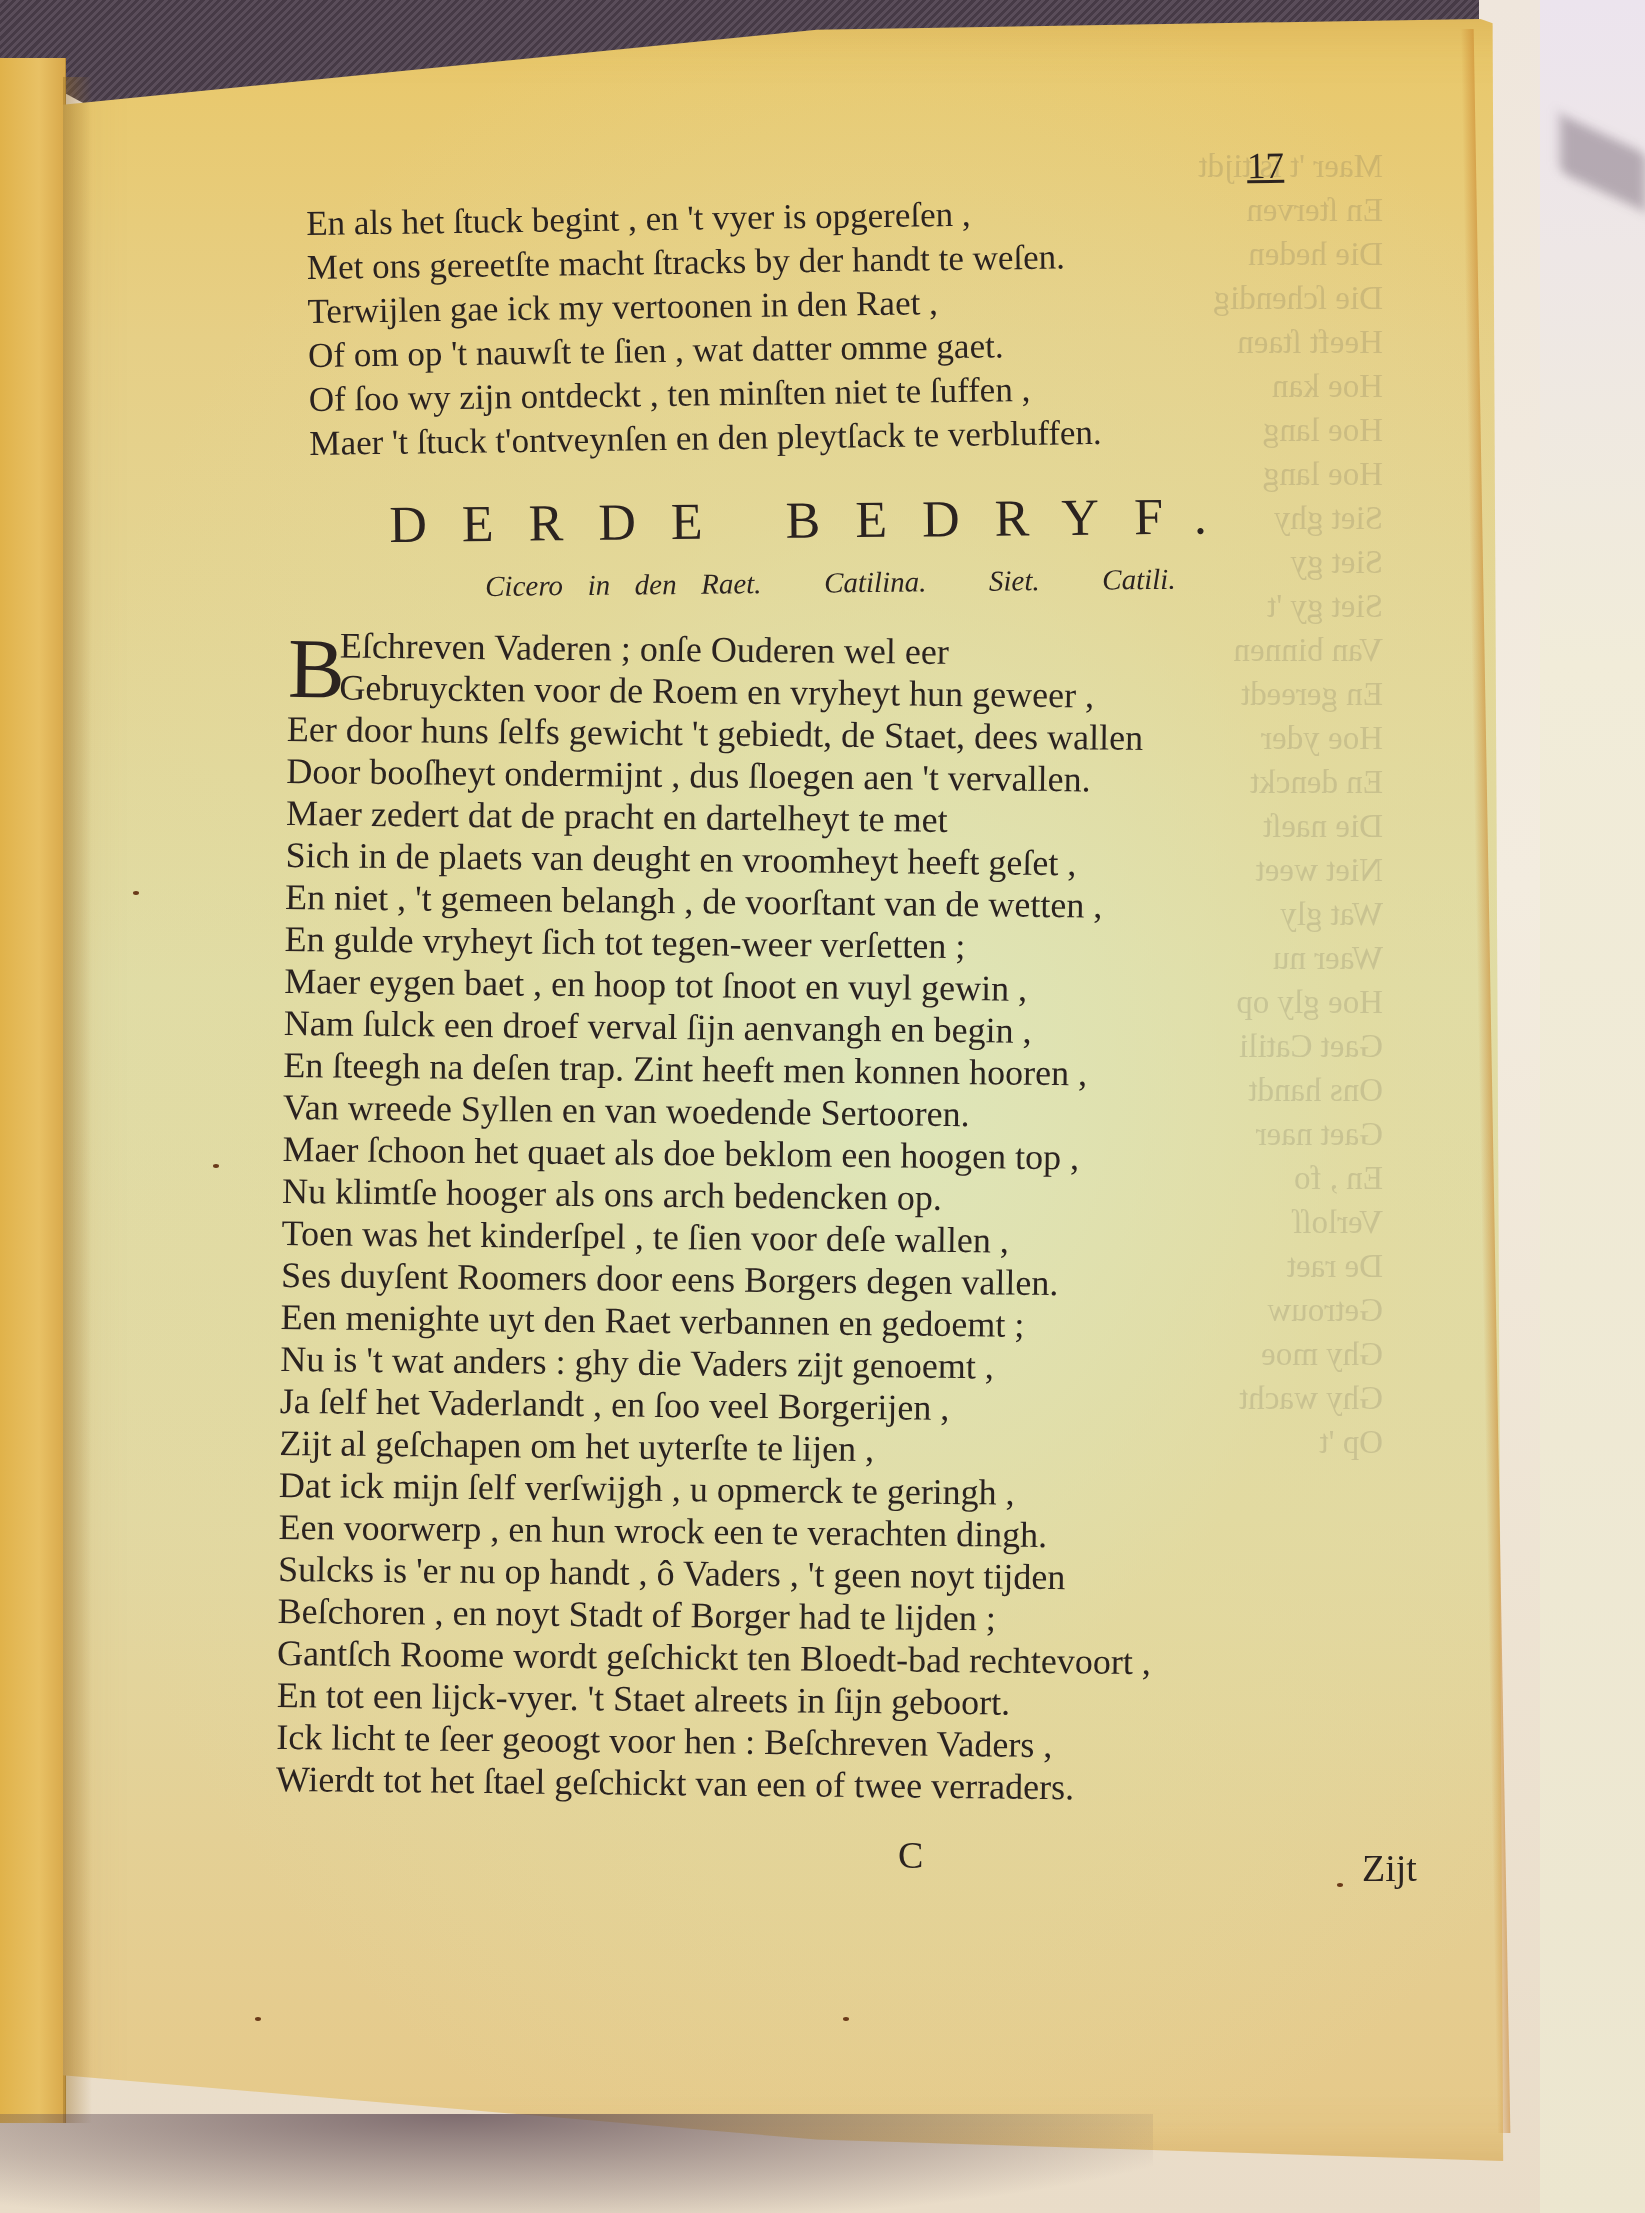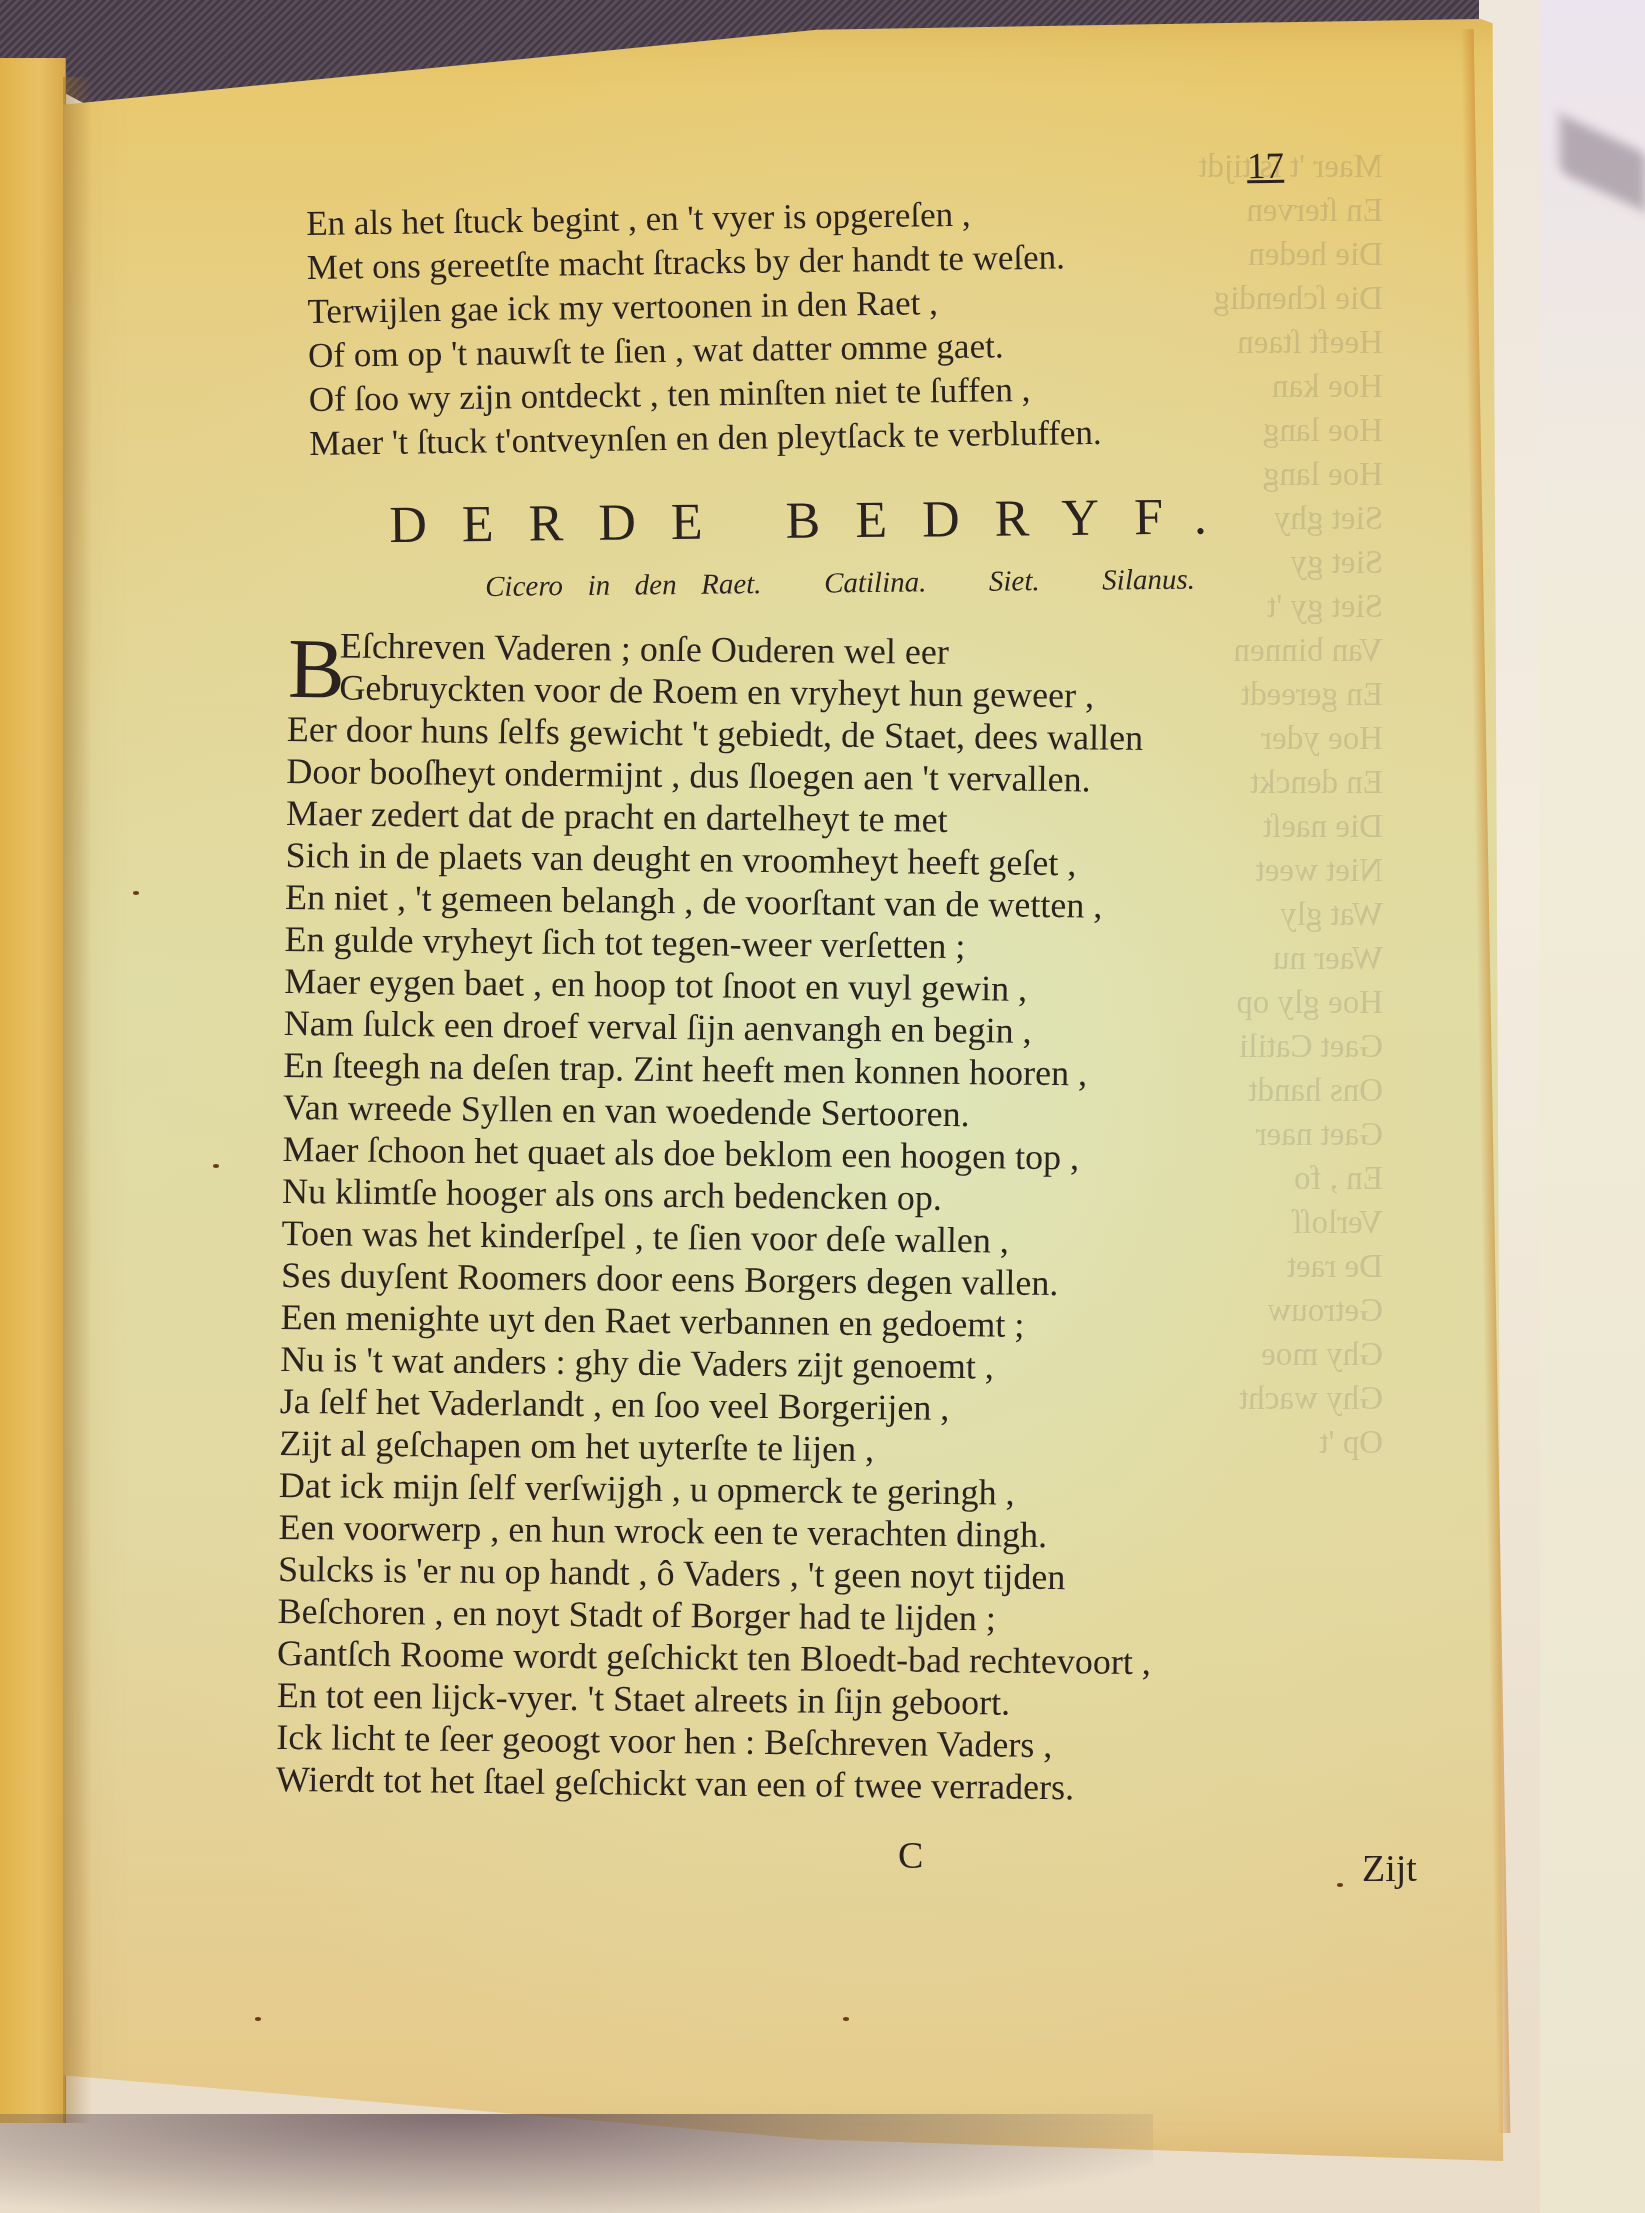--- a/index.html
+++ b/index.html
@@ -214,21 +214,21 @@
   <span class="line">Of ſoo wy zijn ontdeckt , ten minſten niet te ſuffen ,</span>
   <span class="line">Maer 't ſtuck t'ontveynſen en den pleytſack te verbluffen.</span>
 </div>
 
 <h1 class="text act-heading" style="margin:0">DERDE BEDRYF.</h1>
 
 <div class="text speakers">
   <span>Cicero in den Raet.</span>
   <span>Catilina.</span>
   <span>Siet.</span>
-  <span>Silanus.</span>
+  <span>Catili.</span>
 </div>
 
 <div class="drop-cap">B</div>
 
 <div class="text verse">
   <span class="line first-line">Eſchreven Vaderen ; onſe Ouderen wel eer</span>
   <span class="line second-line">Gebruyckten voor de Roem en vryheyt hun geweer ,</span>
   <span class="line">Eer door huns ſelfs gewicht 't gebiedt, de Staet, dees wallen</span>
   <span class="line">Door booſheyt ondermijnt , dus ſloegen aen 't vervallen.</span>
   <span class="line">Maer zedert dat de pracht en dartelheyt te met</span>

